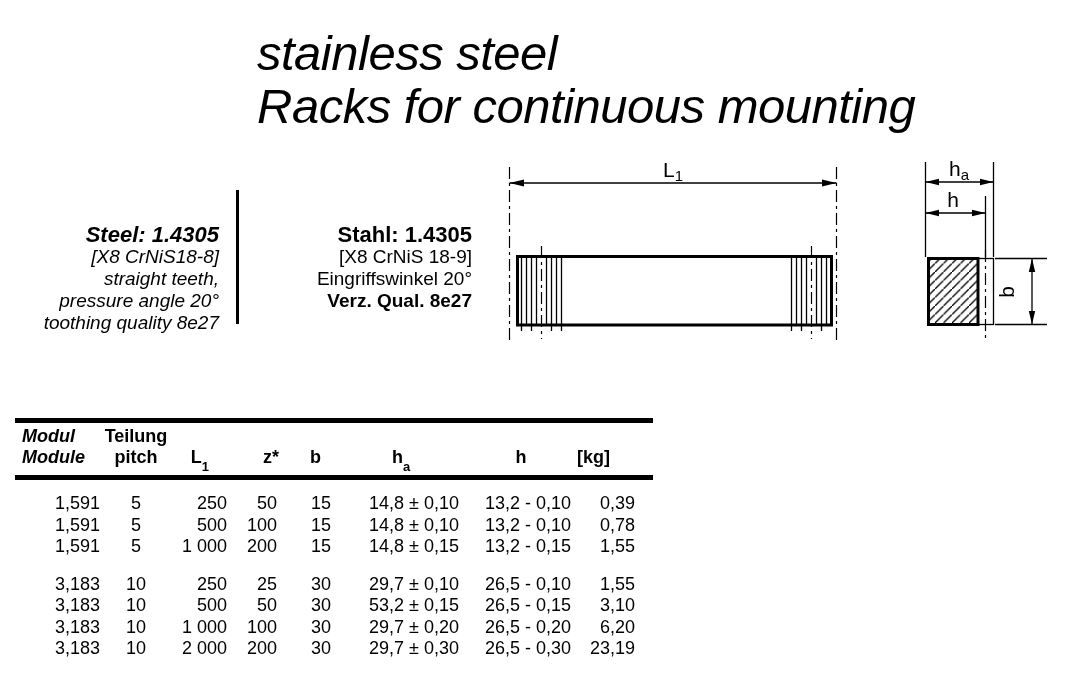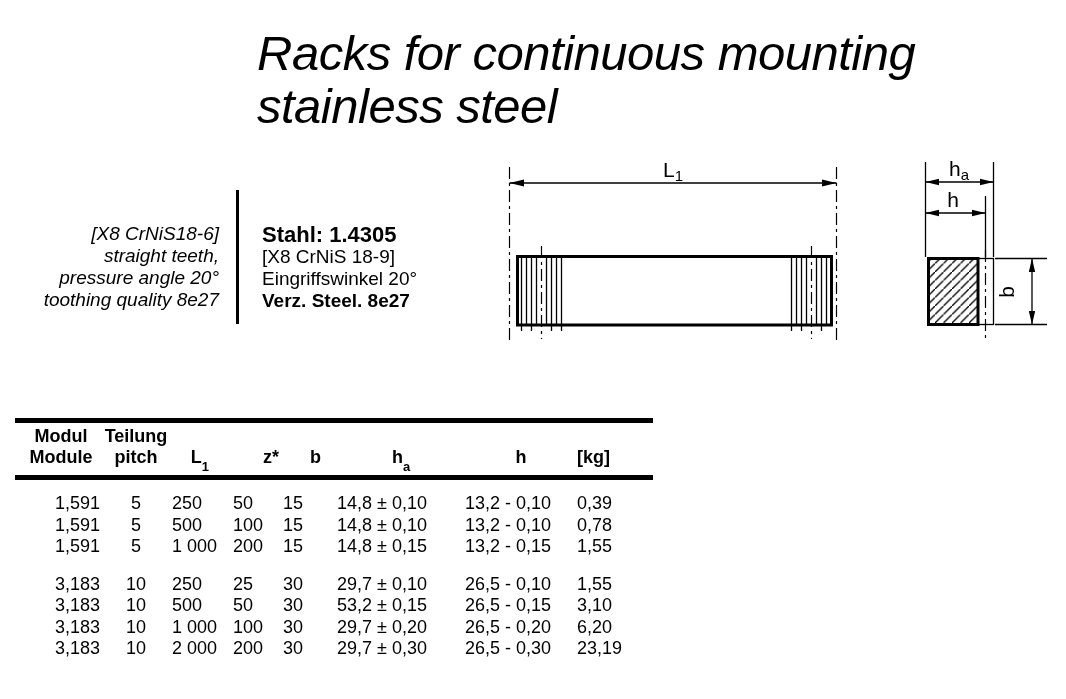--- a/index.html
+++ b/index.html
@@ -9,21 +9,21 @@
   
   .title{position:absolute;left:257px;top:27px;margin:0;
          font-style:italic;font-weight:normal;
          font-size:49px;line-height:53px;letter-spacing:-0.5px;}
   .title span{display:block;}
 
   
   .info-en{position:absolute;left:0;top:223px;width:219px;
            text-align:right;font-style:italic;font-size:19px;line-height:22px;}
   .info-de{position:absolute;left:262px;top:223px;width:210px;
-           text-align:left;font-size:19px;line-height:22px;}
+           text-align:right;font-size:19px;line-height:22px;}
   .info-heading{font-size:22px;font-weight:bold;line-height:23px;}
   .info-de .last{font-weight:bold;}
   .divider{position:absolute;left:236px;top:190px;width:3px;height:134px;background:#000;}
 
   
   .rack-svg{position:absolute;left:495px;top:150px;}
   .cs-svg{position:absolute;left:900px;top:150px;}
   svg text{font-family:"Liberation Sans",sans-serif;font-size:21px;fill:#000;}
   svg .subt{font-size:15px;}
   .thin{stroke:#000;stroke-width:1.3;fill:none;}
@@ -33,58 +33,59 @@
 
   
   .dims-table{position:absolute;left:15px;top:418px;width:638px;
               border-collapse:collapse;table-layout:fixed;
               font-size:18px;border-top:5px solid #000;}
   .dims-table th{border-bottom:5px solid #000;font-weight:bold;
                  vertical-align:bottom;padding:3px 0 7px 0;font-size:18px;}
   .dims-table td{padding:0;line-height:21.5px;white-space:nowrap;}
   .dims-table td:nth-child(1){text-align:right;padding-left:7px;}
   .dims-table td:nth-child(2){text-align:center;}
-  .dims-table td:nth-child(n+3){padding-right:6px;}
+  .dims-table td:nth-child(n+3){text-align:right;padding-right:6px;}
   .dims-table td:nth-child(8){padding-right:18px;}
   .dims-table tbody tr:first-child td{padding-top:13px;}
   .dims-table tr.spacer td{height:16px;padding:0;}
-  th.c1{text-align:center;padding-left:7px;}
+  th.c1{text-align:left;padding-left:7px;font-style:italic;}
   th.c2{text-align:center;}
   th.c3{text-align:right;padding-right:24px;}
   th.c4{text-align:right;padding-right:4px;}
   th.c5{text-align:right;padding-right:16px;}
   th.c6{text-align:center;}
   th.c7{text-align:center;}
   th.c8{text-align:left;padding-right:18px;}
   .dims-table sub{font-size:13px;position:relative;top:3px;line-height:0;}
 </style>
 </head>
 <body>
 
 <div>
 
   <h1 class="title">
+    <span>stainless steel</span>
     <span>Racks for continuous mounting</span>
-    <span>stainless steel</span>
   </h1>
 
   <div class="info-en">
-    <div>[X8 CrNiS18-6]</div>
+    <div class="info-heading">Steel: 1.4305</div>
+    <div>[X8 CrNiS18-8]</div>
     <div>straight teeth,</div>
     <div>pressure angle 20°</div>
     <div>toothing quality 8e27</div>
   </div>
 
   <div class="divider"></div>
 
   <div class="info-de">
     <div class="info-heading">Stahl: 1.4305</div>
     <div>[X8 CrNiS 18-9]</div>
     <div>Eingriffswinkel 20°</div>
-    <div class="last">Verz. Steel. 8e27</div>
+    <div class="last">Verz. Qual. 8e27</div>
   </div>
 
   <svg class="rack-svg" width="375" height="200" viewBox="495 150 375 200">
 
     <line class="cl" x1="509.5" y1="167" x2="509.5" y2="341"></line>
     <line class="cl" x1="836.5" y1="167" x2="836.5" y2="341"></line>
 
     <g>
       <line class="thin" x1="509.5" y1="183" x2="836.5" y2="183"></line>
       <polygon class="arrow" points="509.5,183 524,179.6 524,186.4"></polygon>

